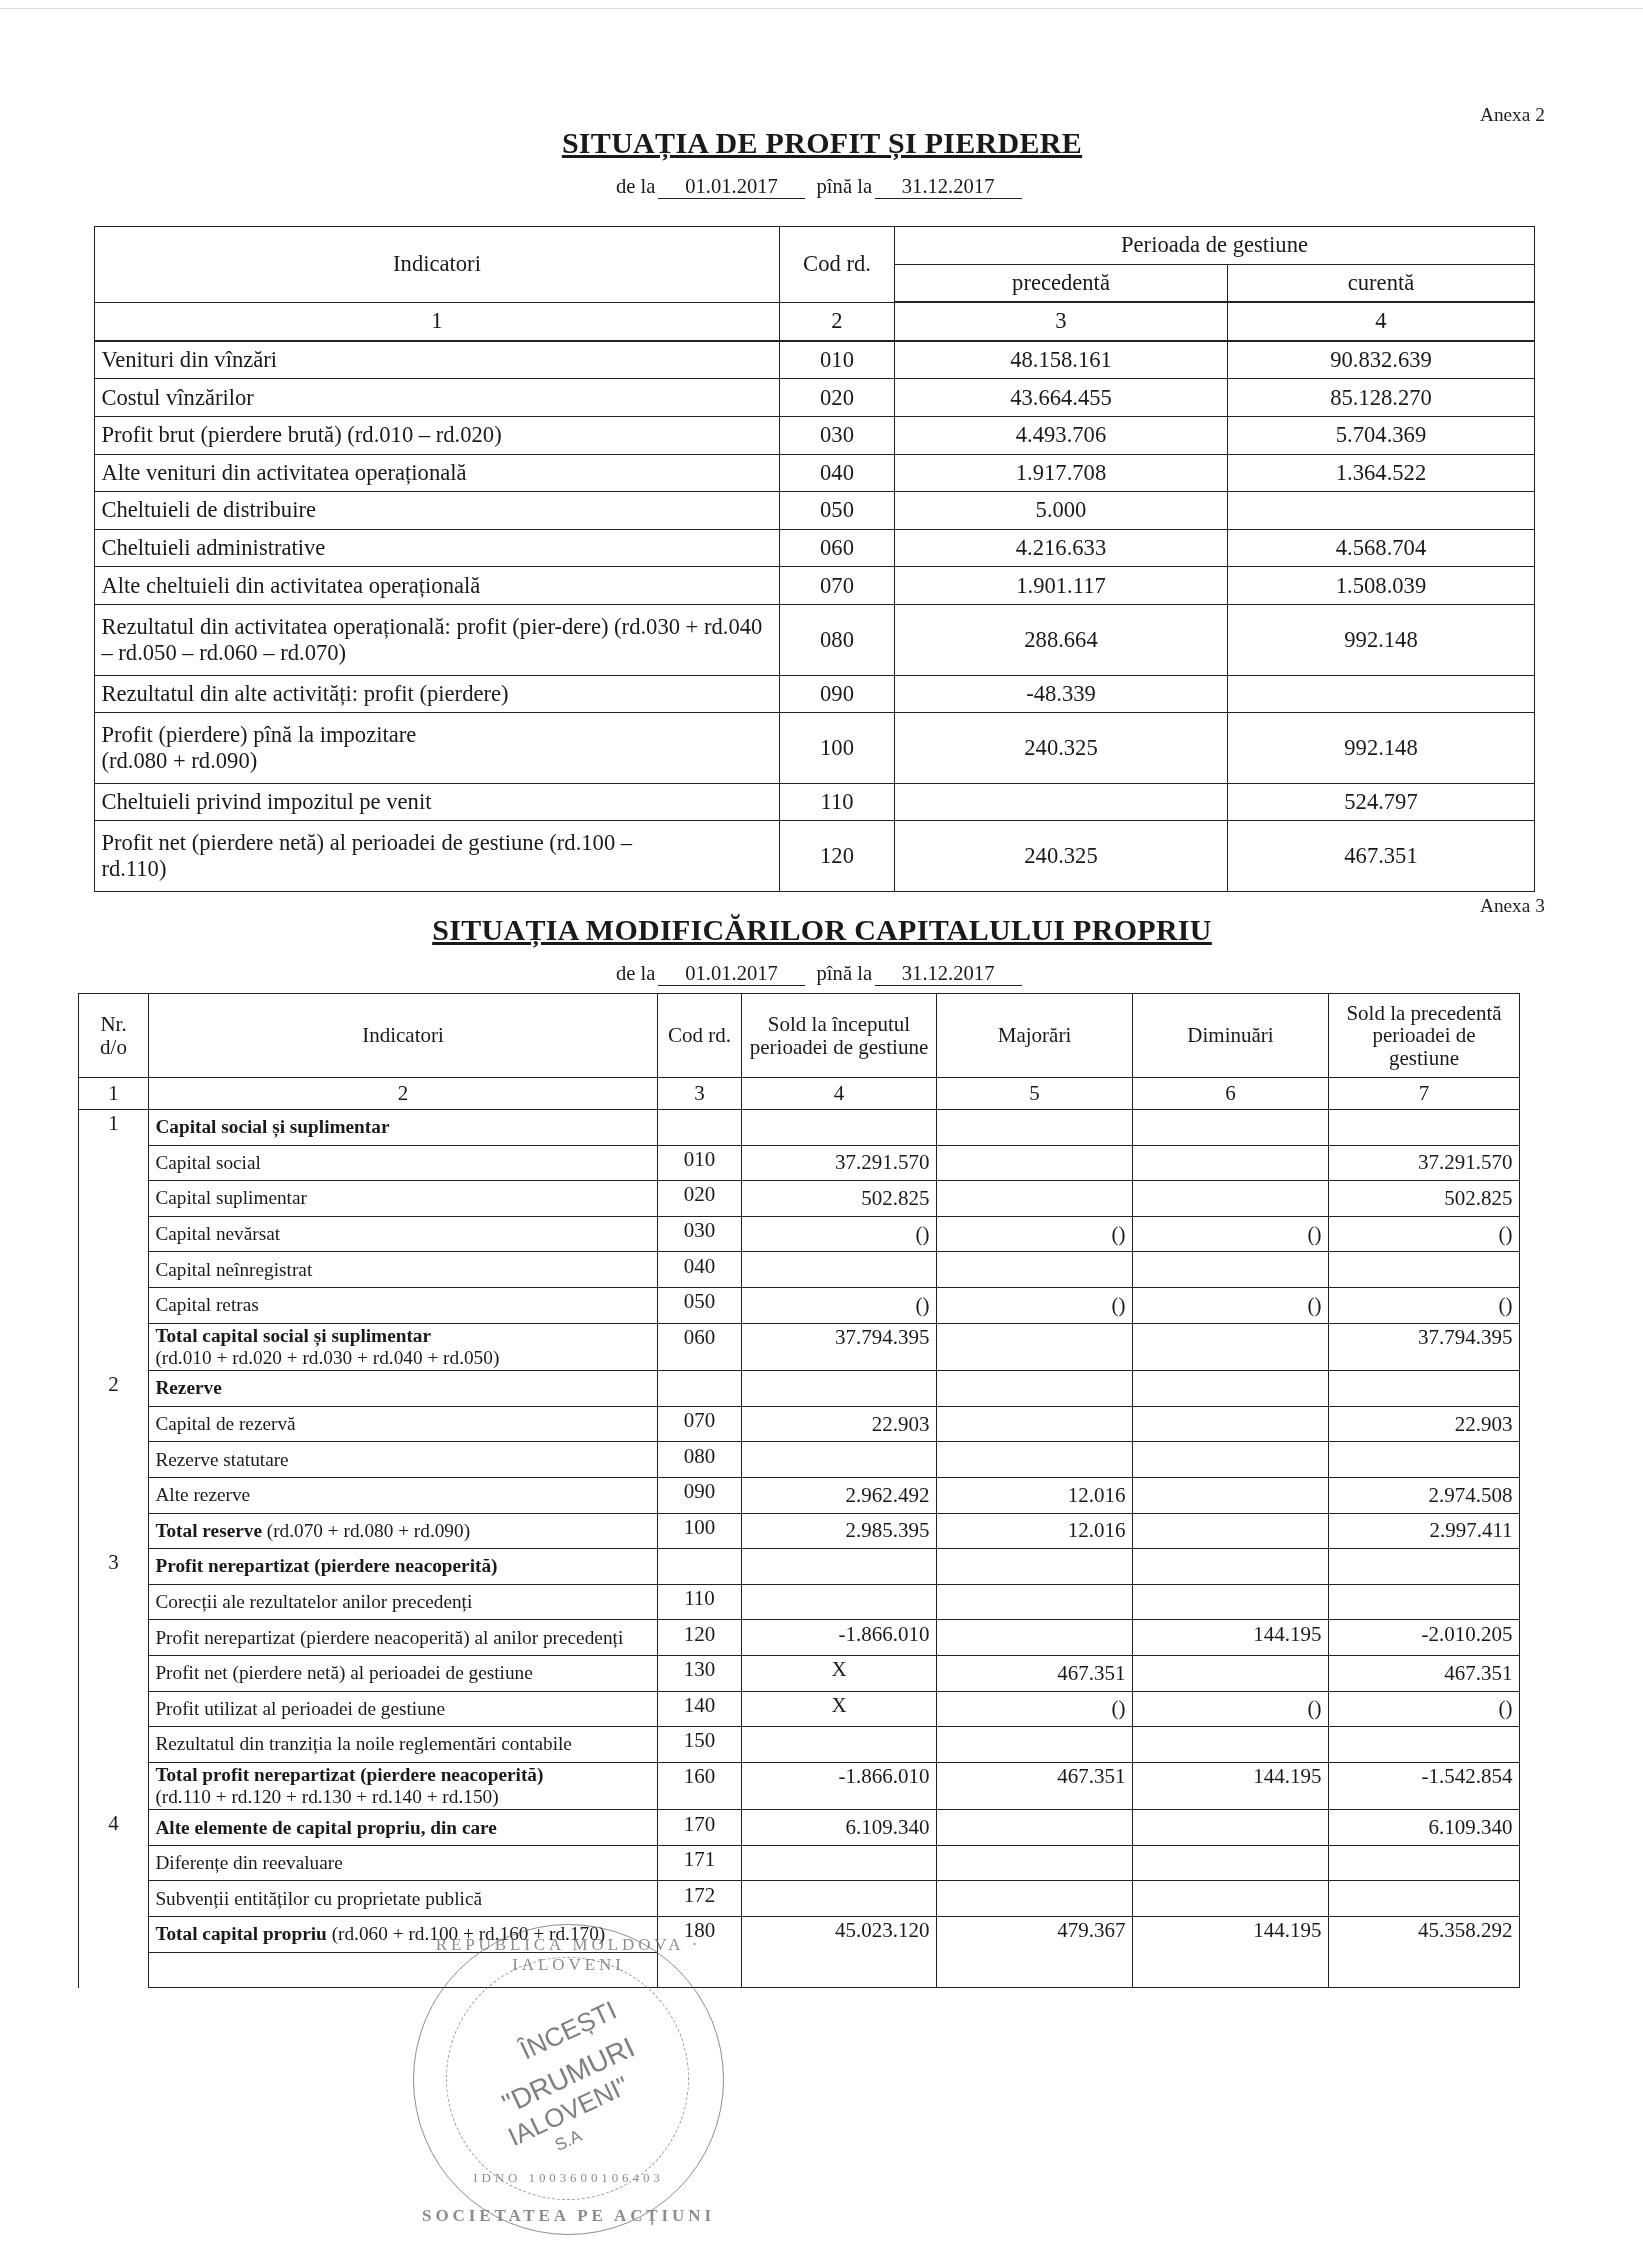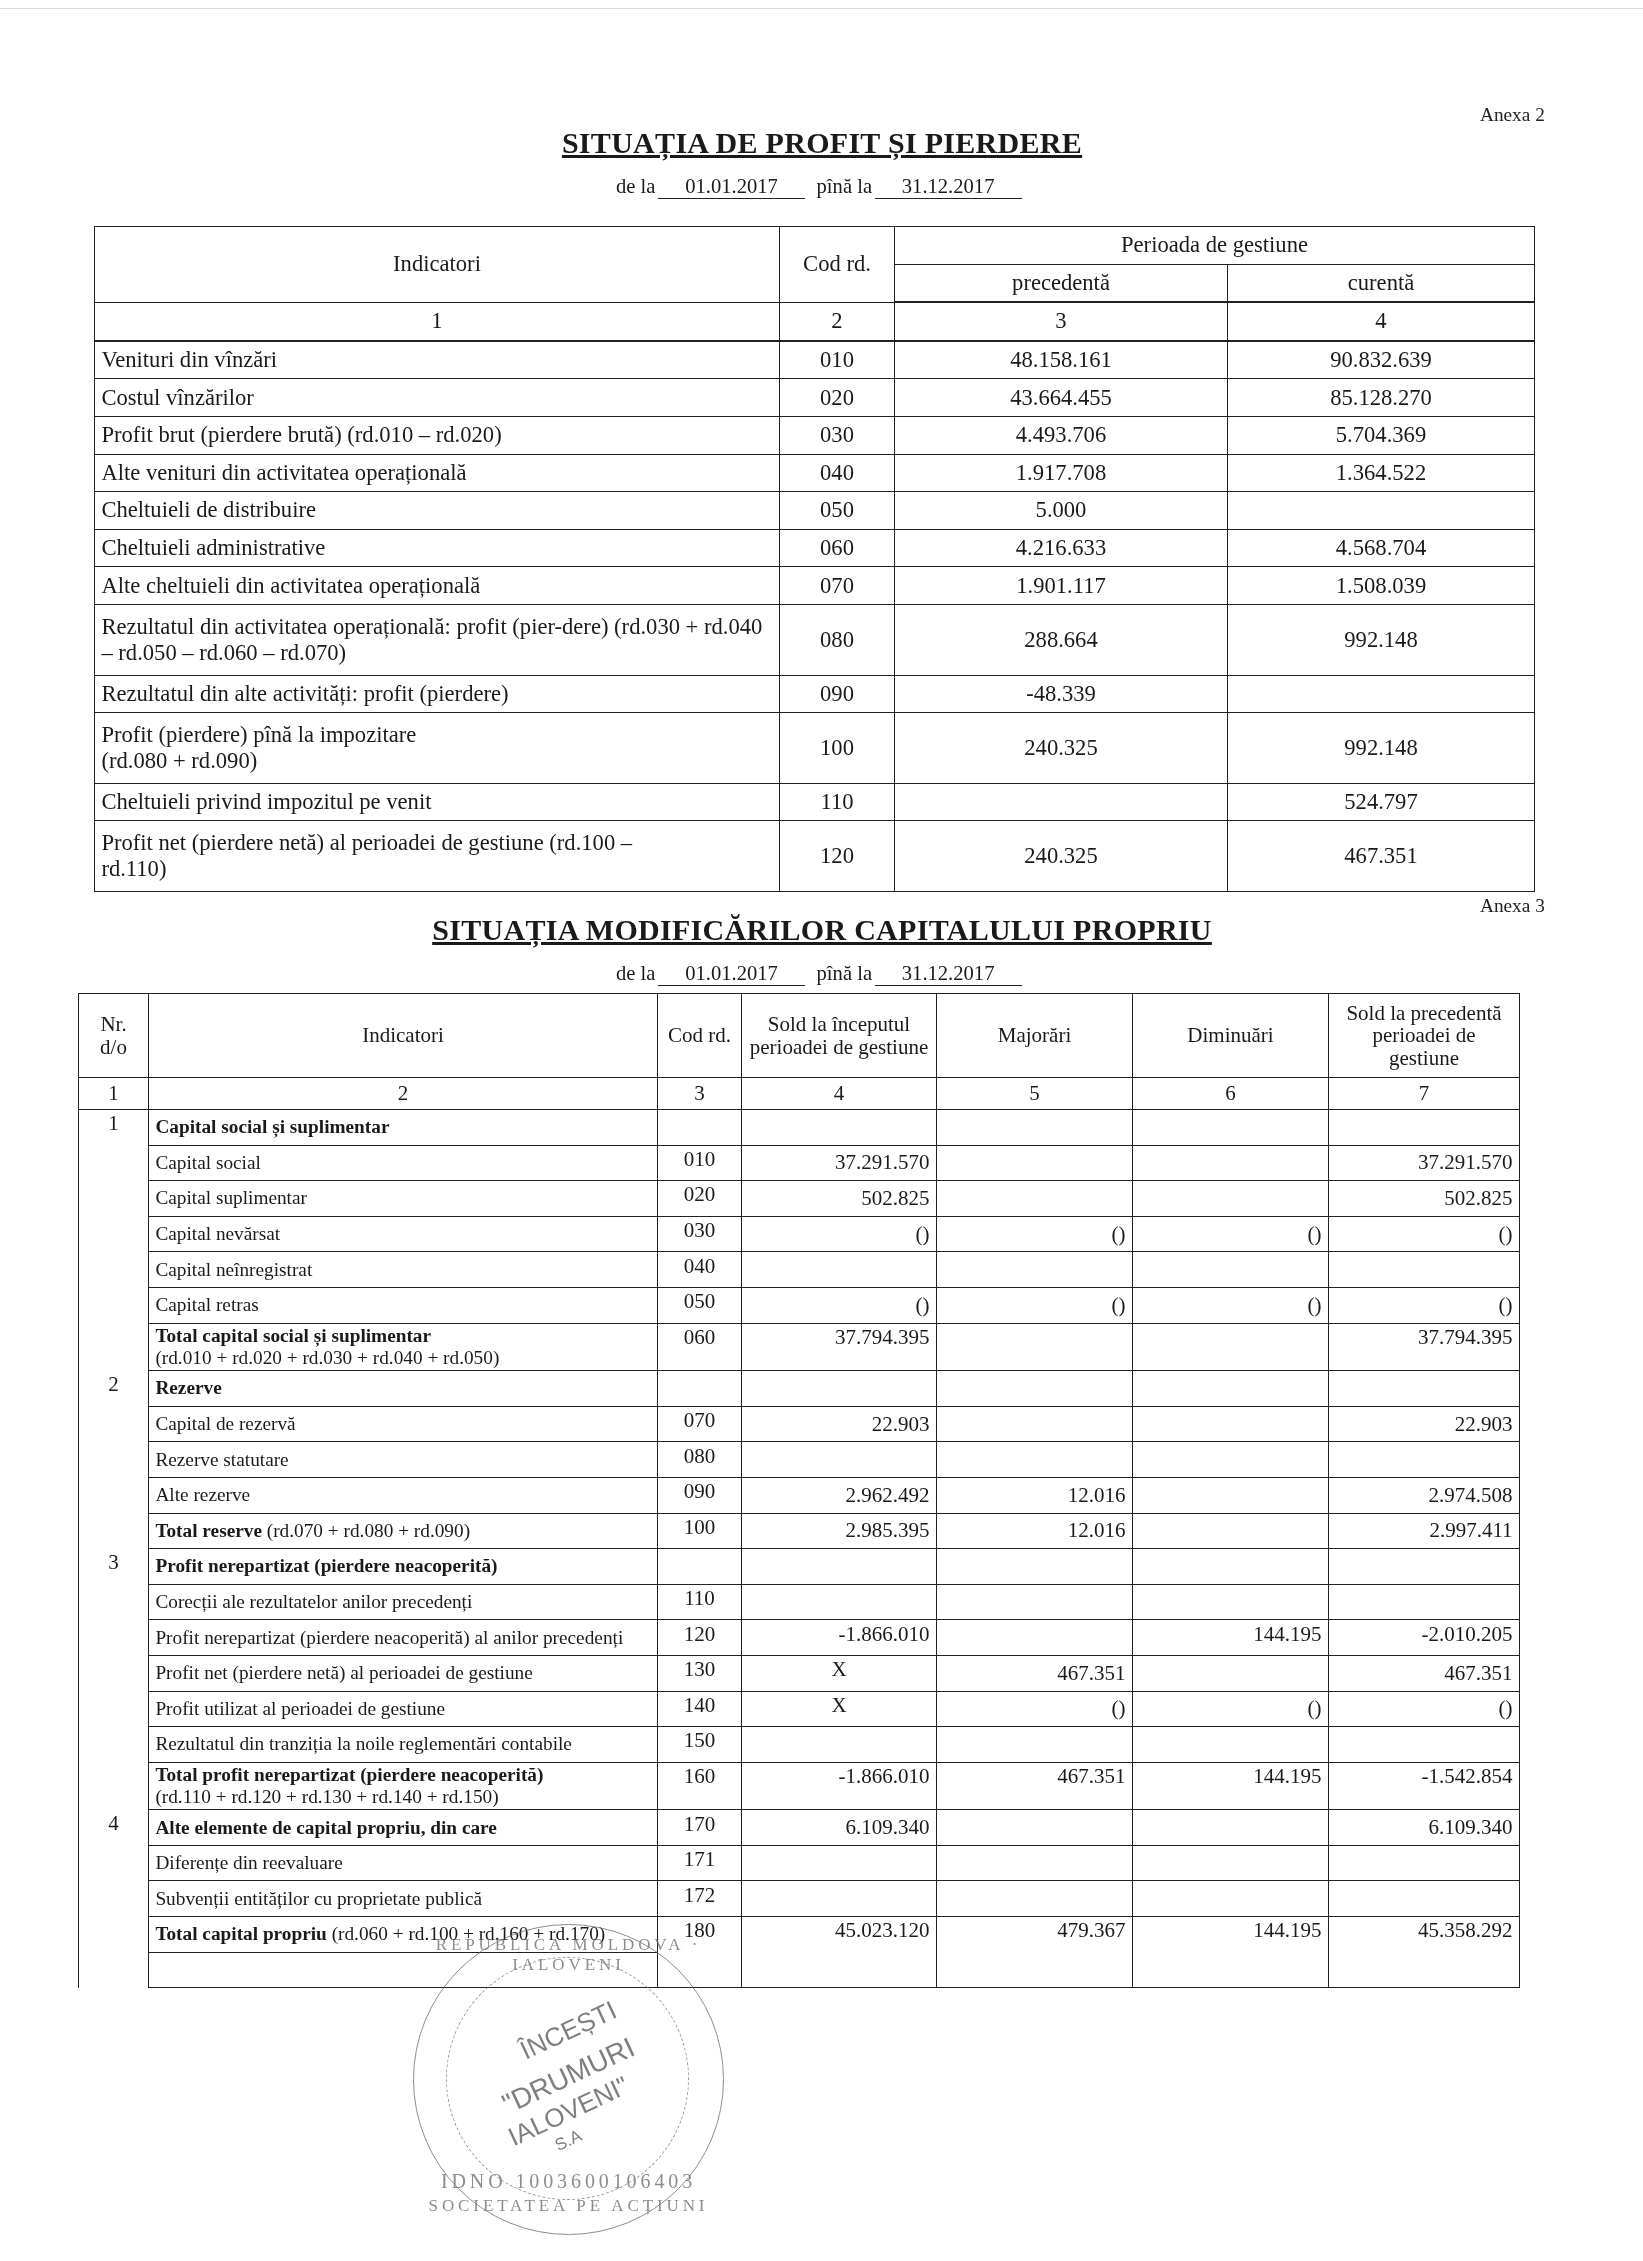--- a/index.html
+++ b/index.html
@@ -383,16 +383,16 @@
 </tbody>
   </table>
 
 <div class="stamp">
   <div class="inner"></div>
   <div class="ring" style="top:10.3px;">REPUBLICA MOLDOVA · IALOVENI</div>
   <div class="txt t1">ÎNCEȘTI</div>
   <div class="txt t2">"DRUMURI</div>
   <div class="txt t3">IALOVENI"</div>
   <div class="txt t4">S.A</div>
-  <div class="ring" style="top:245px; font-size:20px;">IDNO 1003600106403</div>
-  <div class="ring" style="top:271px;">SOCIETATEA PE ACȚIUNI</div>
+  <div class="ring" style="top:245px; font-size:13px;">IDNO 1003600106403</div>
+  <div class="ring" style="top:281px;font-weight:bold;">SOCIETATEA PE ACȚIUNI</div>
 </div>
 
 
 </body></html>

